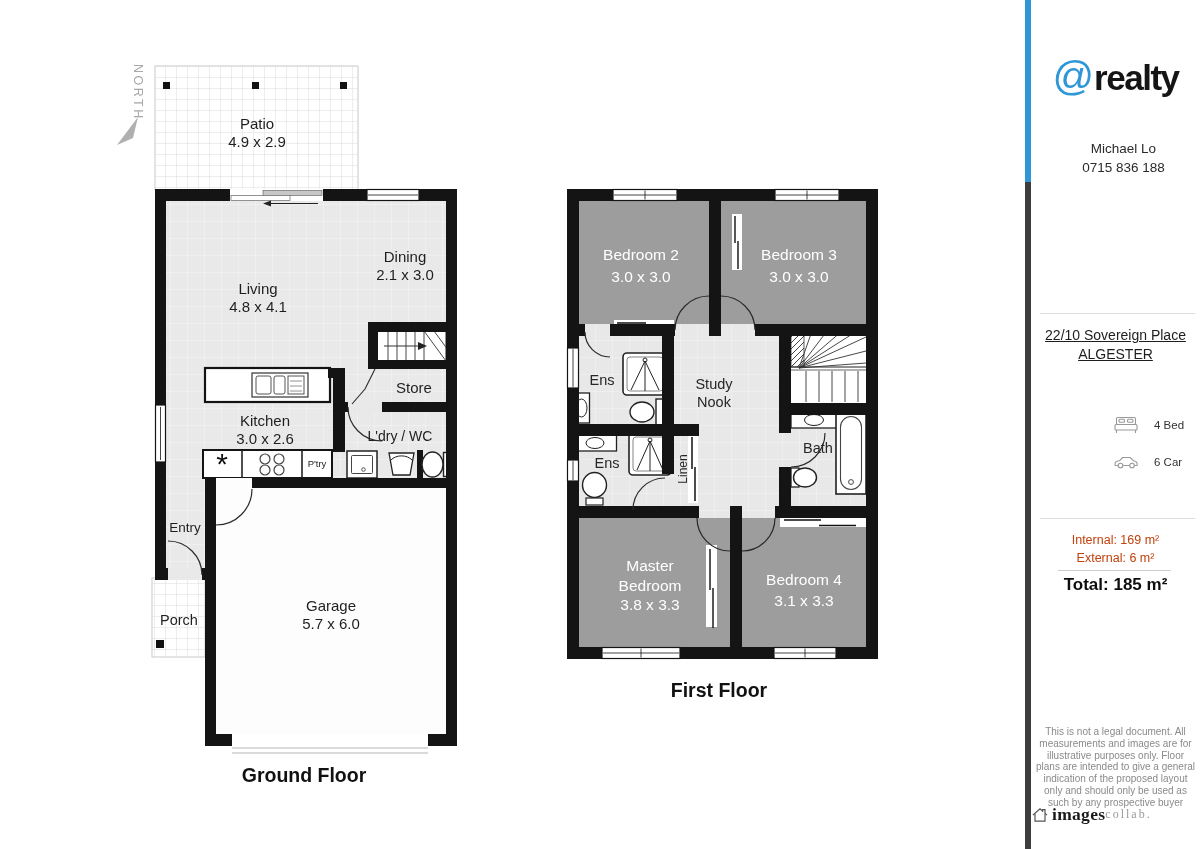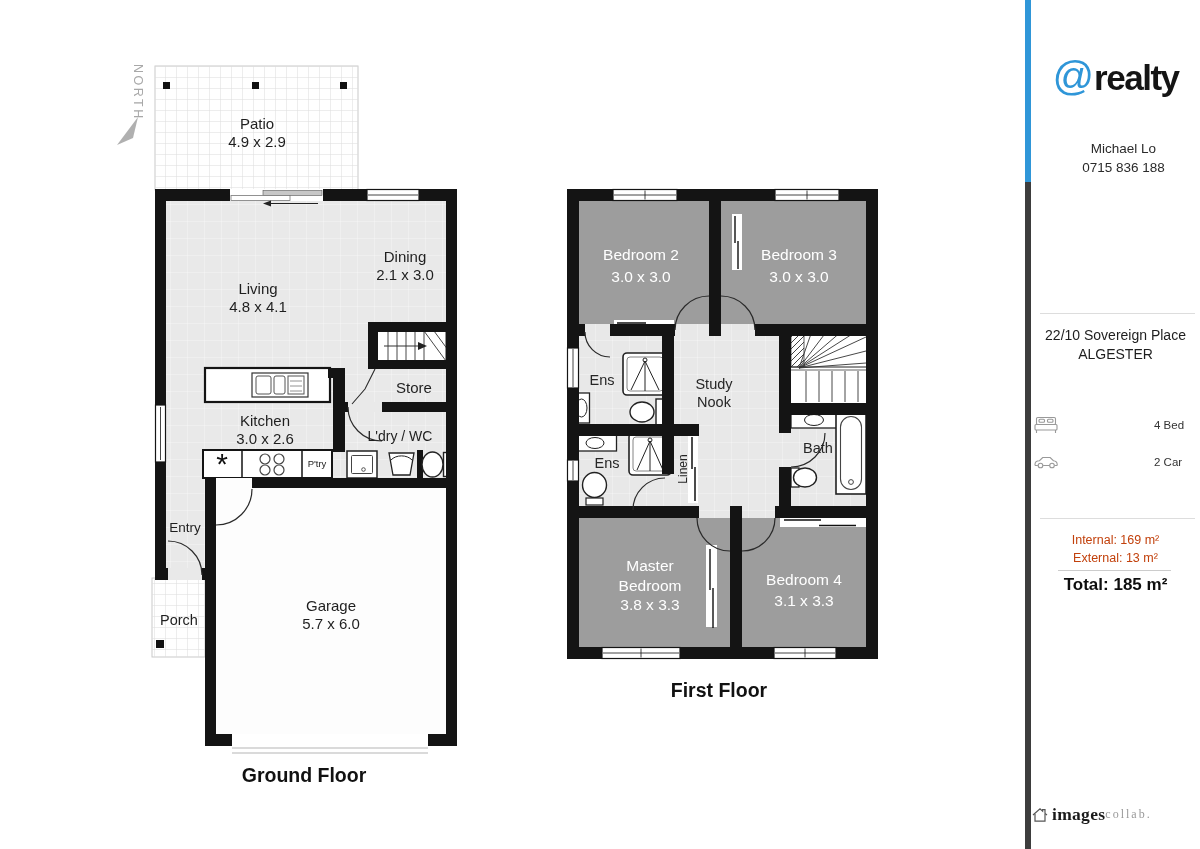--- a/index.html
+++ b/index.html
@@ -11,23 +11,23 @@
   .accent-bar-blue{position:absolute;left:1025px;top:0;width:6px;height:182px;background:var(--accent-blue,#2f96d8);}
   .accent-bar-dark{position:absolute;left:1025px;top:182px;width:6px;height:667px;background:var(--bar-dark,#3d3d3d);}
   .sidebar{position:absolute;left:1031px;top:0;width:169px;height:598px;}
   .brand{position:absolute;top:53px;left:0;width:100%;text-align:center;white-space:nowrap;}
   .brand-at{color:var(--accent-blue,#2f96d8);font-size:41px;font-weight:400;}
   .brand-name{color:#151515;font-size:35px;font-weight:700;letter-spacing:-1.5px;}
   .agent{position:absolute;top:139px;left:0;width:100%;text-align:center;font-size:13.5px;color:#2b2b2b;line-height:19px;margin-left:8px;}
   .divider{position:absolute;left:9px;right:5px;height:1px;background:#ddd;}
   .divider.d1{top:313px}.divider.d2{top:518px}
   .subdivider{position:absolute;top:570px;left:27px;right:29px;height:1px;background:#ccc;}
-  .address{position:absolute;top:326px;left:0;width:100%;text-align:center;font-size:14px;color:#1e1e1e;line-height:19px;}
+  .address{position:absolute;top:326px;left:0;width:100%;text-align:center;font-size:14px;color:#1e1e1e;line-height:19px;text-decoration:underline;}
   .features{position:absolute;top:406px;left:0;width:100%;}
-  .feature-row{display:flex;align-items:center;justify-content:space-between;height:37px;}
+  .feature-row{display:flex;align-items:center;justify-content:flex-end;height:37px;}
   .feature-icon{width:30px;display:flex;justify-content:center;margin-right:13px;}
   .feature-label{width:46px;font-size:11.5px;color:#333;text-align:left;}
   .areas{position:absolute;top:531px;left:0;width:100%;text-align:center;font-size:12.5px;color:#c2410c;line-height:18px;}
   .total{position:absolute;top:575px;left:0;width:100%;text-align:center;font-size:17px;font-weight:700;color:#0e0e0e;}
   .disclaimer{position:absolute;top:726px;left:3px;width:163px;text-align:center;font-size:10px;line-height:11.8px;color:#8a8a8a;}
   .ic-logo{position:absolute;top:804px;left:0;width:100%;display:flex;justify-content:flex-start;align-items:center;font-family:Liberation Serif, serif;}
   .ic-house{margin-right:3px;display:flex;}
   .ic-bold{font-size:17.5px;font-weight:700;color:#1a1a1a;letter-spacing:.3px;}
   .ic-light{font-size:12px;color:#9a9a9a;letter-spacing:2px;}
 </style>
@@ -373,33 +373,34 @@
       </div>
       <div class="feature-row">
         <span class="feature-icon">
           <svg width="28" height="18" viewBox="0 0 28 18" fill="none" stroke="#999" stroke-width="1.1">
             <path d="M3,12.5 v-1 c0,-2.4 1.8,-3.8 4.5,-3.8 l3.2,-3.2 h7.5 l3.2,3.2 c2.6,0.2 3.8,1.6 3.8,3.8 v1"></path>
             <circle cx="8.5" cy="12.5" r="2.3"></circle>
             <circle cx="20" cy="12.5" r="2.3"></circle>
             <path d="M3,12.5 h2.9 M11.1,12.5 h6.6 M22.6,12.5 h2.6"></path>
           </svg>
         </span>
-        <span class="feature-label">2 Car</span>
+        <span class="feature-label">6 Car</span>
       </div>
     </div>
 
     <div class="divider d2"></div>
 
     <div class="areas">
       <div>Internal: 169 m²</div>
-      <div>External: 13 m²</div>
+      <div>External: 6 m²</div>
     </div>
     <div class="subdivider"></div>
     <div class="total">Total: 185 m²</div>
 
+    <div class="disclaimer">This is not a legal document. All measurements and images are for illustrative purposes only. Floor plans are intended to give a general indication of the proposed layout only and should only be used as such by any prospective buyer</div>
 
     <div class="ic-logo">
       <span class="ic-house">
         <svg width="18" height="18" viewBox="0 0 18 18" fill="none" stroke="#555" stroke-width="1.2">
           <path d="M2,9 L9,2.8 L11.6,5.2 V3.6 h2.4 V7.4 L16,9"></path>
           <path d="M4,8 V15.2 h10 V8"></path>
         </svg>
       </span>
       <span class="ic-bold">images</span>
         <span class="ic-light">collab.</span>

